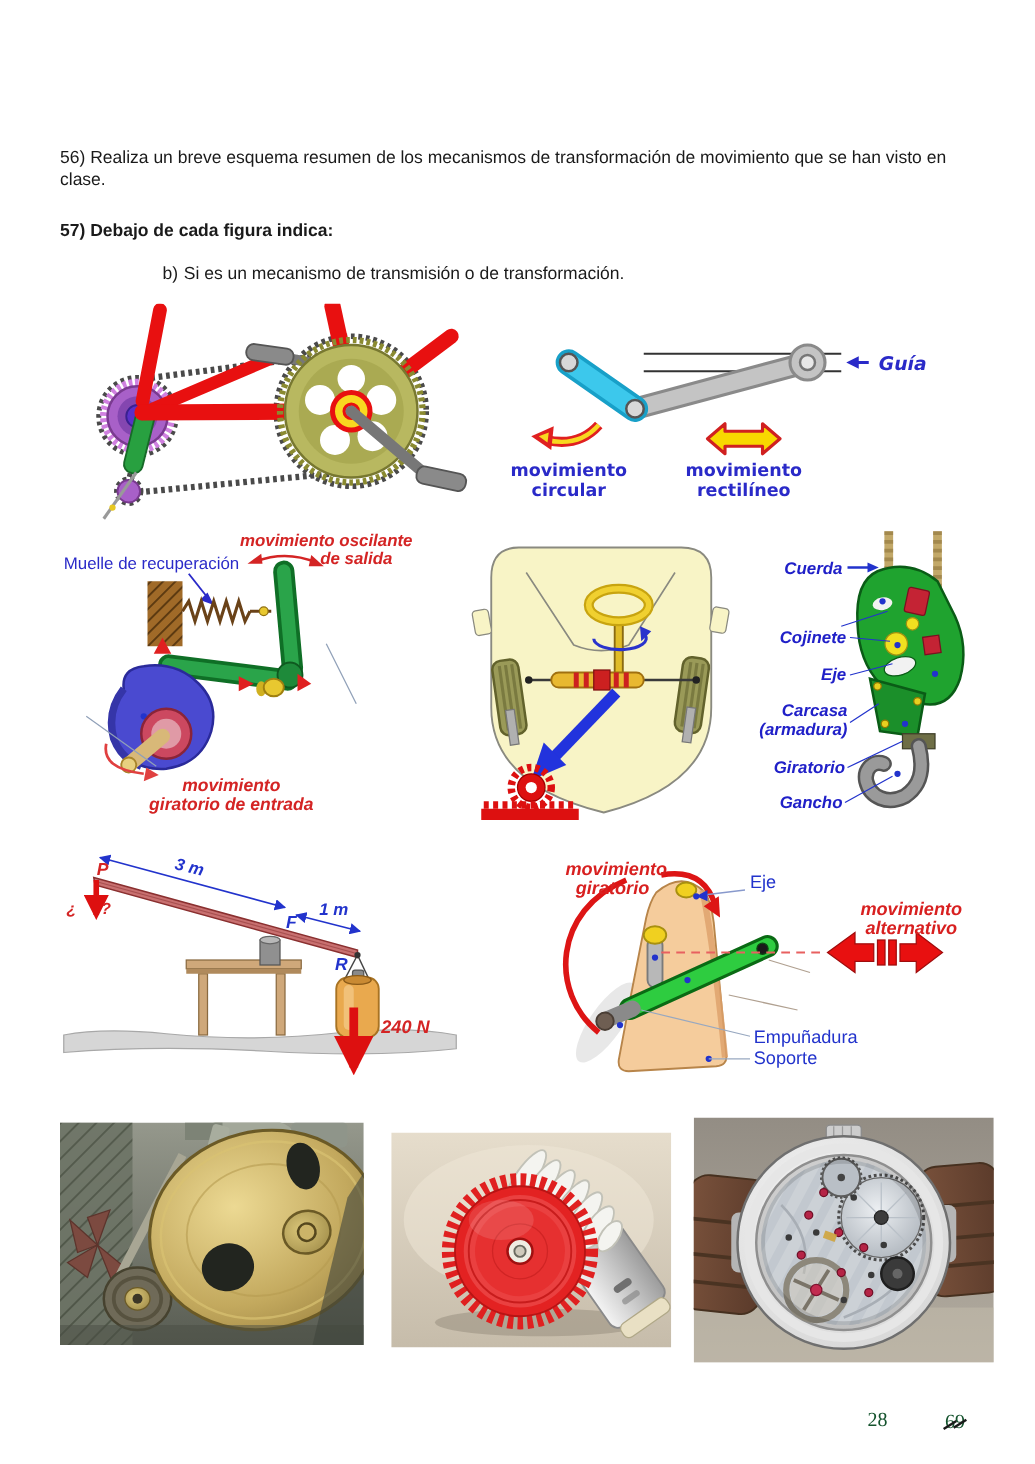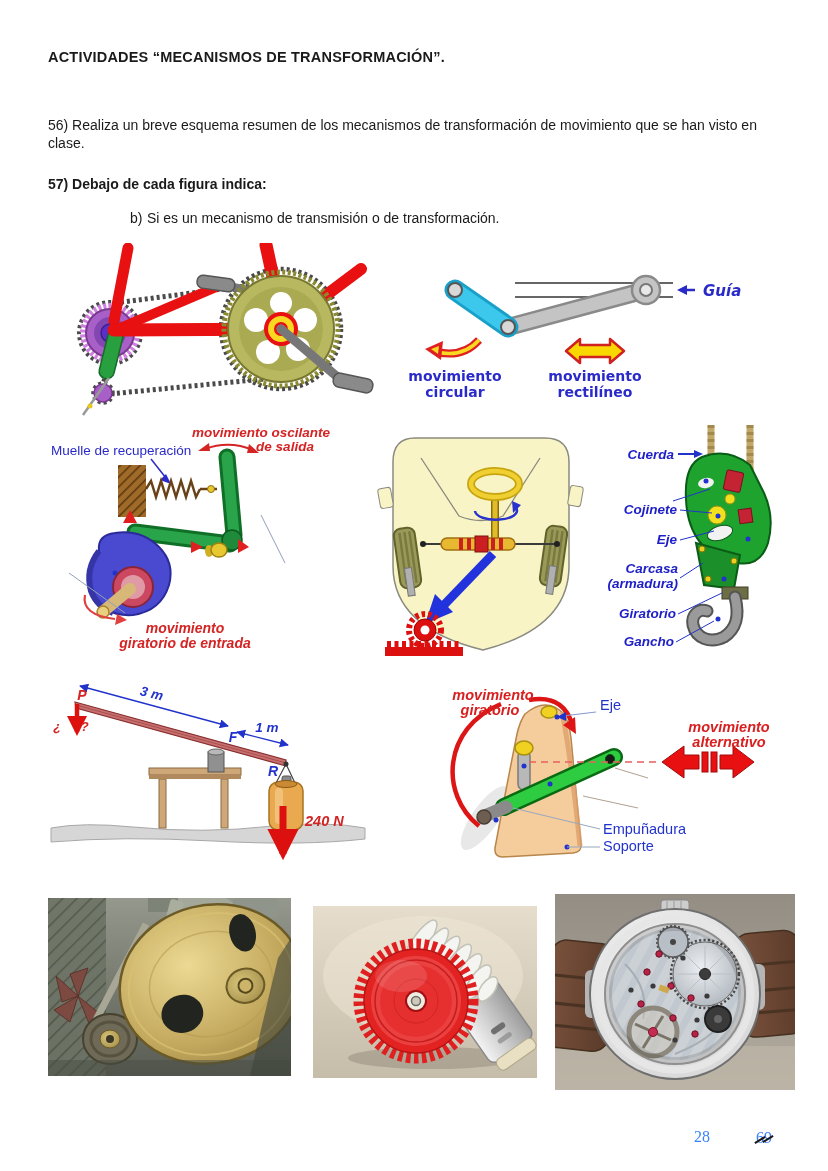--- a/index.html
+++ b/index.html
@@ -3,38 +3,37 @@
 <meta charset="utf-8">
 <style>
   html,body{margin:0;padding:0;background:#ffffff;}
   .page{position:relative;width:828px;height:1171px;background:#ffffff;overflow:hidden;
         font-family:"Liberation Sans",sans-serif;color:#1a1a1a;}
   .abs{position:absolute;}
   .title{font-size:14.5px;font-weight:bold;letter-spacing:.2px;}
   .qtext{font-size:14px;line-height:17.5px;}
   .item-row{font-size:14px;line-height:17px;}
   .marker{display:inline-block;width:17px;}
-  .pagenum{font-family:"Liberation Serif",serif;font-size:16px;color:#3b82f6;}
+  .pagenum{font-family:"Liberation Serif",serif;font-size:16px;color:#14532d;}
   .struck{position:relative;display:inline-block;}
   .struck::before{content:"";position:absolute;left:-2px;top:54%;width:12px;
       border-top:2px solid #1a1a1a;transform:rotate(-32deg);}
   .struck::after{content:"";position:absolute;right:-2px;top:52%;width:12px;
       border-top:2px solid #1a1a1a;transform:rotate(-32deg);}
   svg{display:block;}
   .svgtxt{font-family:"Liberation Sans",sans-serif;}
   .hand{font-family:"DejaVu Sans",sans-serif;font-weight:bold;}
   .bi{font-weight:bold;font-style:italic;}
 </style>
 </head>
 <body>
 
 <div class="page">
 
   <div class="abs title" style="left:48px;top:49px;width:740px;"></div>
-  <div class="abs title" style="left:48px;top:49px;width:740px;">ACTIVIDADES “MECANISMOS DE TRANSFORMACIÓN”.</div>
 
 
   <div class="abs qtext" style="left:48px;top:117px;width:742px;">56) Realiza un breve esquema resumen de los mecanismos de transformación de movimiento que se han visto en clase.</div>
 
   <div class="abs qtext" style="left:48px;top:176px;width:742px;font-weight:bold;">57) Debajo de cada figura indica:</div>
 
   <div class="abs item-row" style="left:86px;top:210px;width:700px;padding-left:44px;">
     <span class="marker">b)</span><span>Si es un mecanismo de transmisión o de transformación.</span>
   </div>
 

